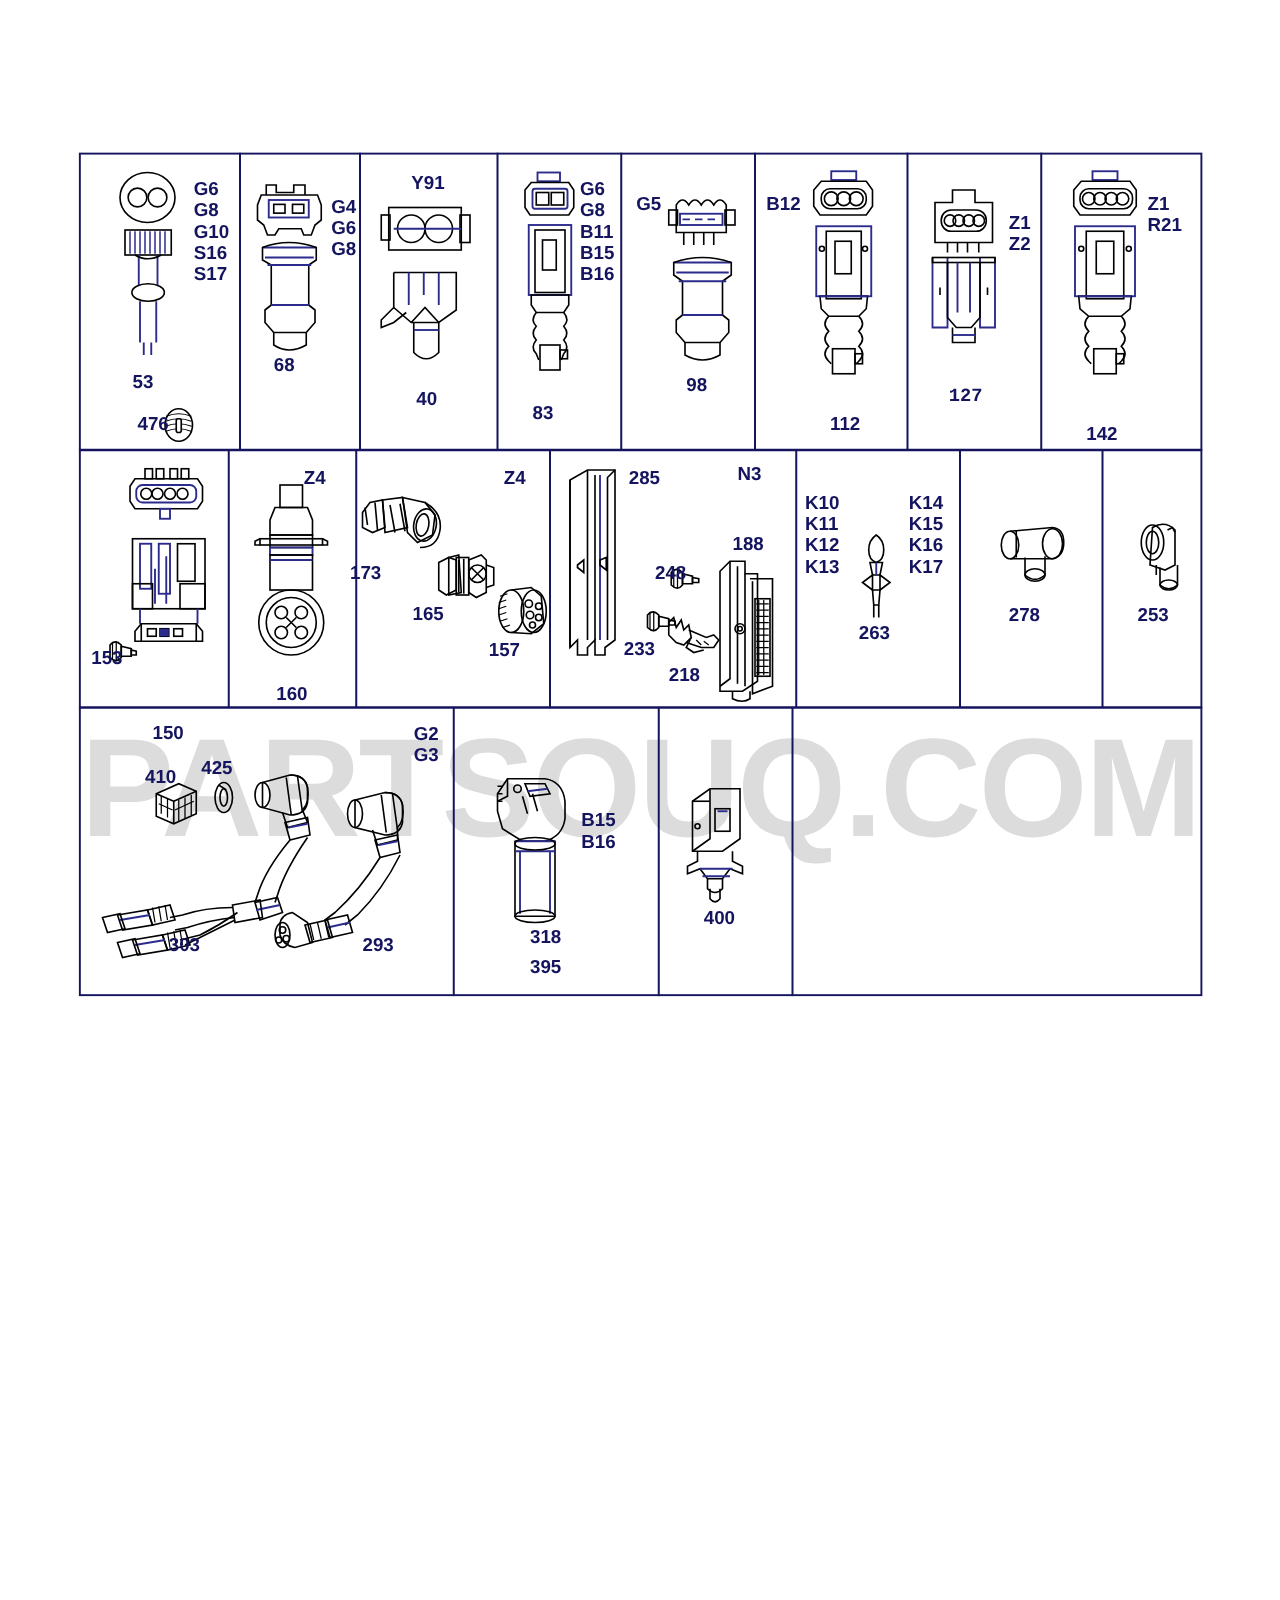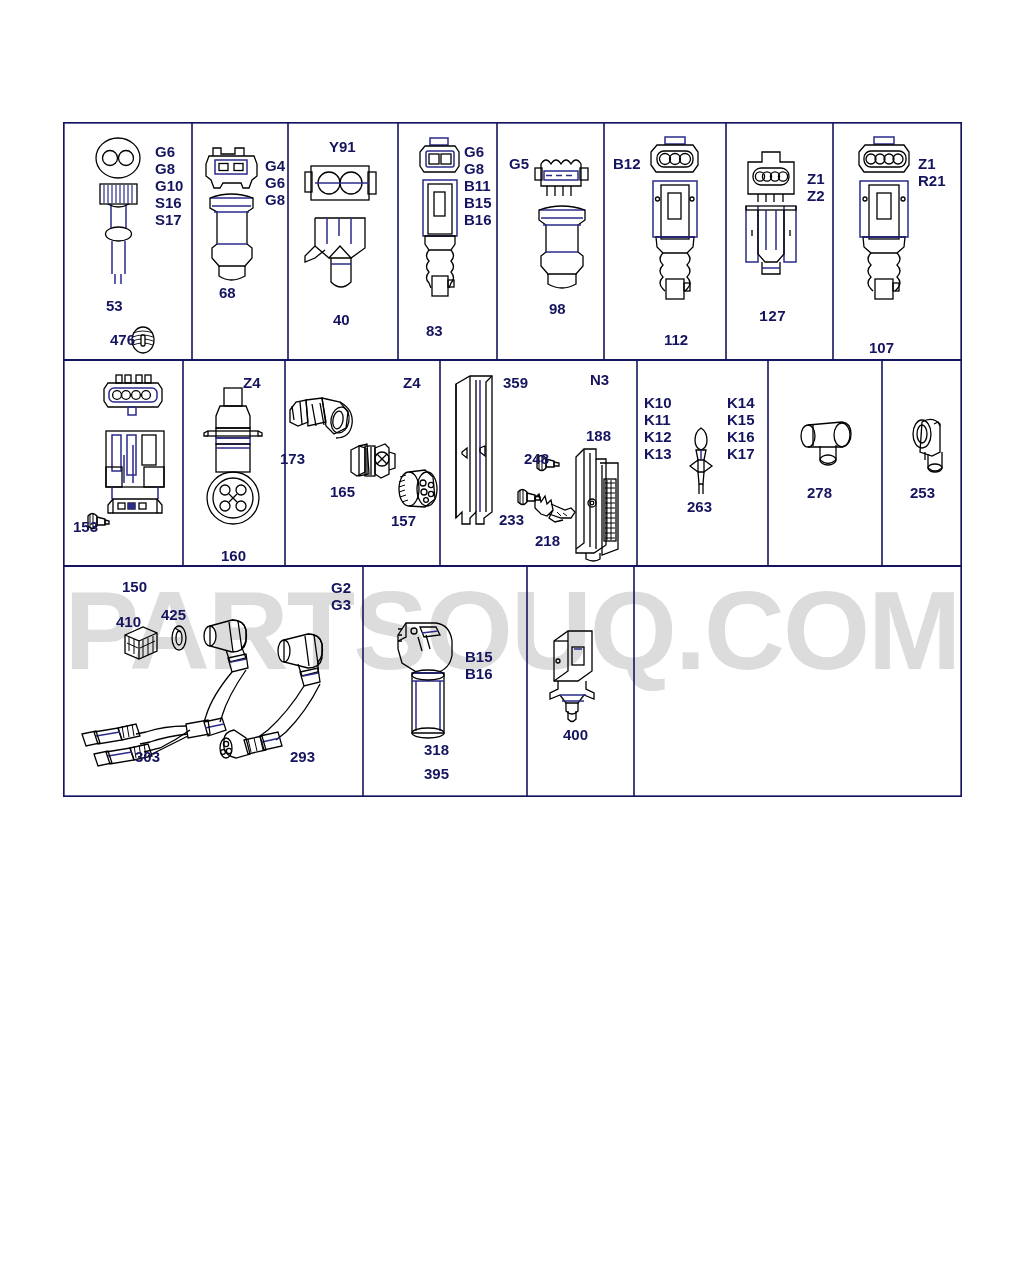--- a/index.html
+++ b/index.html
@@ -302,21 +302,21 @@
     <path class="k" d="M11 102 L53 102 L52 112 L45 118 L19 118 L12 112 Z"></path>
     <path class="b" d="M11 102 L53 102"></path>
     <path class="k" d="M19 118 q-6 6 0 12 q-6 6 0 12 q-6 6 0 12 L21 156"></path>
     <path class="k" d="M45 118 q6 6 0 12 q6 6 0 12 q6 6 0 12 L43 156"></path>
     <rect x="23" y="144" width="18" height="20" class="k"></rect>
     <rect x="41" y="148" width="6" height="8" class="k"></rect>
   </svg>
 </div>
 <div class="lbl code" style="left:918px; top:155px;">Z1
 R21</div>
-<div class="lbl num" style="left:869px; top:339px;">107</div>
+<div class="lbl num" style="left:869px; top:339px;">142</div>
 
 <div class="art" style="left:100px; top:371px;">
   <svg width="70" height="160" viewBox="0 0 70 160">
     <path class="k" d="M8 12 L58 12 L62 18 L62 30 L58 36 L8 36 L4 30 L4 18 Z"></path>
     <rect x="16" y="4" width="6" height="8" class="k"></rect>
     <rect x="25" y="4" width="6" height="8" class="k"></rect>
     <rect x="36" y="4" width="6" height="8" class="k"></rect>
     <rect x="45" y="4" width="6" height="8" class="k"></rect>
     <rect x="9" y="17" width="48" height="14" rx="5" class="b"></rect>
     <circle cx="17" cy="24" r="4.4" class="k"></circle>
@@ -420,21 +420,21 @@
     </g>
     <circle cx="30" cy="18" r="3" class="k"></circle>
     <circle cx="38" cy="20" r="2.6" class="k"></circle>
     <circle cx="31" cy="27" r="3" class="k"></circle>
     <circle cx="38" cy="29" r="2.6" class="k"></circle>
     <circle cx="33" cy="35" r="2.4" class="k"></circle>
   </svg>
 </div>
 <div class="lbl num" style="left:391px; top:512px;">157</div>
 
-<div class="lbl num" style="left:503px; top:374px;">359</div>
+<div class="lbl num" style="left:503px; top:374px;">285</div>
 <div class="lbl code" style="left:590px; top:371px;">N3</div>
 <div class="art" style="left:450px; top:372px;">
   <svg width="52" height="160" viewBox="0 0 52 160">
     <path class="k" d="M6 12 L20 4 L42 4 L42 140 L34 146 L34 152 L26 152 L26 140 L20 146 L20 152 L12 152 L12 140 L6 146 Z"></path>
     <path class="k" d="M6 12 L6 146"></path>
     <path class="k" d="M20 4 L20 140 M26 8 L26 140"></path>
     <path class="b" d="M30 8 L30 140"></path>
     <path class="k" d="M42 4 L36 10 L36 140"></path>
     <path class="k" d="M12 80 L17 76 L17 86 L12 82 Z"></path>
     <path class="k" d="M30 76 L35 74 L35 84 L30 80 Z"></path>

